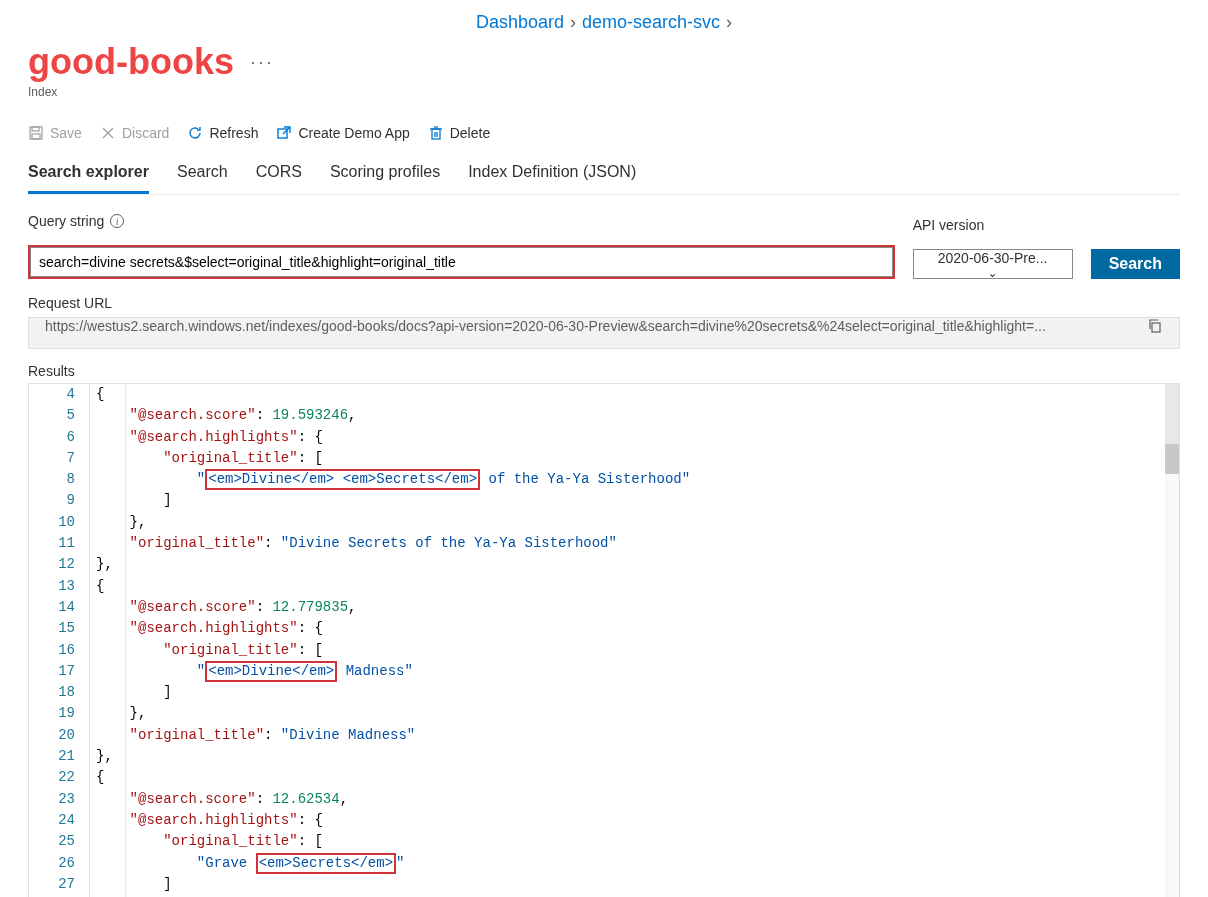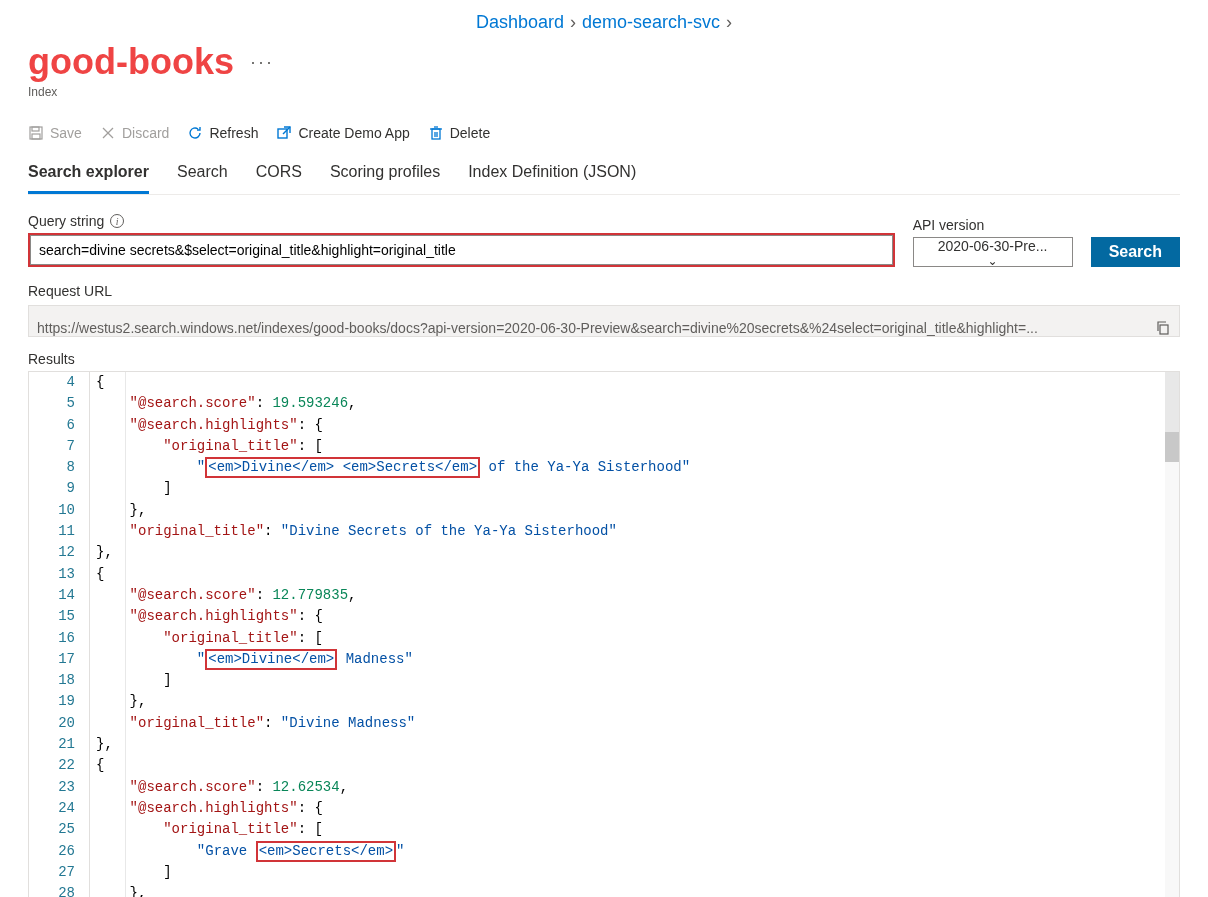--- a/index.html
+++ b/index.html
@@ -15,31 +15,31 @@
 .tbtn { display: inline-flex; align-items: center; gap: 6px; color: #323130; cursor: pointer; font-size: 14px; }
 .tbtn.disabled { color: #a19f9d; cursor: default; }
 .tbtn svg { width: 16px; height: 16px; }
 .tbtn.disabled svg { stroke: #a19f9d; fill: none; }
 .tbtn .blue svg, .tbtn svg.blue { stroke: #0078d4; }
 .tabs { display: flex; gap: 28px; border-bottom: 1px solid #edebe9; margin-top: 4px; }
 .tab { padding: 8px 0 10px; font-size: 16px; color: #323130; cursor: pointer; border-bottom: 3px solid transparent; }
 .tab.active { border-bottom-color: #0078d4; font-weight: 600; }
 .form-area { margin-top: 18px; }
 .row { display: flex; gap: 18px; align-items: flex-end; }
-.field { display: flex; flex-direction: column; gap: 4px; }
+.field { display: flex; flex-direction: column; gap: 16px; }
 .field label { font-size: 14px; color: #323130; display: flex; align-items: center; gap: 6px; }
 .info-icon { width: 14px; height: 14px; border: 1px solid #605e5c; border-radius: 50%; display: inline-flex; align-items: center; justify-content: center; font-size: 10px; color: #605e5c; font-style: italic; font-family: serif; }
 input[type=text].qs { width: 100%; height: 30px; padding: 0 8px; border: 1px solid #8a8886; font-size: 14px; font-family: inherit; }
 .qs-wrap { border: 2px solid #d13438; }
 .qs-wrap input { border: 1px solid #8a8886; }
 .select { width: 160px; height: 30px; border: 1px solid #8a8886; display: flex; align-items: center; justify-content: space-between; padding: 0 8px; cursor: pointer; background: #fff; flex-direction: column; }
 .select .chev-d { font-size: 12px; color: #323130; }
 .search-btn { background: #0369a1; color: #fff; border: none; height: 30px; padding: 0 18px; font-size: 16px; font-weight: 600; cursor: pointer; }
 .req-label { font-size: 14px; margin: 16px 0 6px; color: #323130; }
-.req-url { background: #f3f2f1; border: 1px solid #e1dfdd; height: 32px; display: flex; align-items: flex-end; padding: 0 8px; color: #605e5c; font-size: 14px; gap: 8px; }
+.req-url { background: #f3f2f1; border: 1px solid #e1dfdd; height: 32px; display: flex; align-items: flex-start; padding: 0 16px; color: #605e5c; font-size: 14px; gap: 8px; }
 .req-url .url-text { flex: 1; overflow: hidden; white-space: nowrap; text-overflow: ellipsis; }
 .copy-icon { width: 16px; height: 16px; flex-shrink: 0; cursor: pointer; }
 .results-label { font-size: 14px; margin: 14px 0 4px; }
 .code-box { border: 1px solid #e1dfdd; height: 530px; overflow: hidden; position: relative; display: flex; font-family: Consolas, "Courier New", monospace; font-size: 14px; line-height: 21.3px; }
 .gutter { width: 60px; text-align: right; color: #237893; padding: 0 14px 0 0; user-select: none; background: #fff; }
 .gutter div { height: 21.3px; }
 .margin-line { width: 1px; background: #e1dfdd; }
 .indent-guides { width: 76px; position: relative; }
 .indent-guides::before { content:""; position:absolute; left: 35px; top:0; bottom:0; width:1px; background: #e8e8e8; }
 .code { flex: 1; white-space: pre; color: #000; position: relative; }

